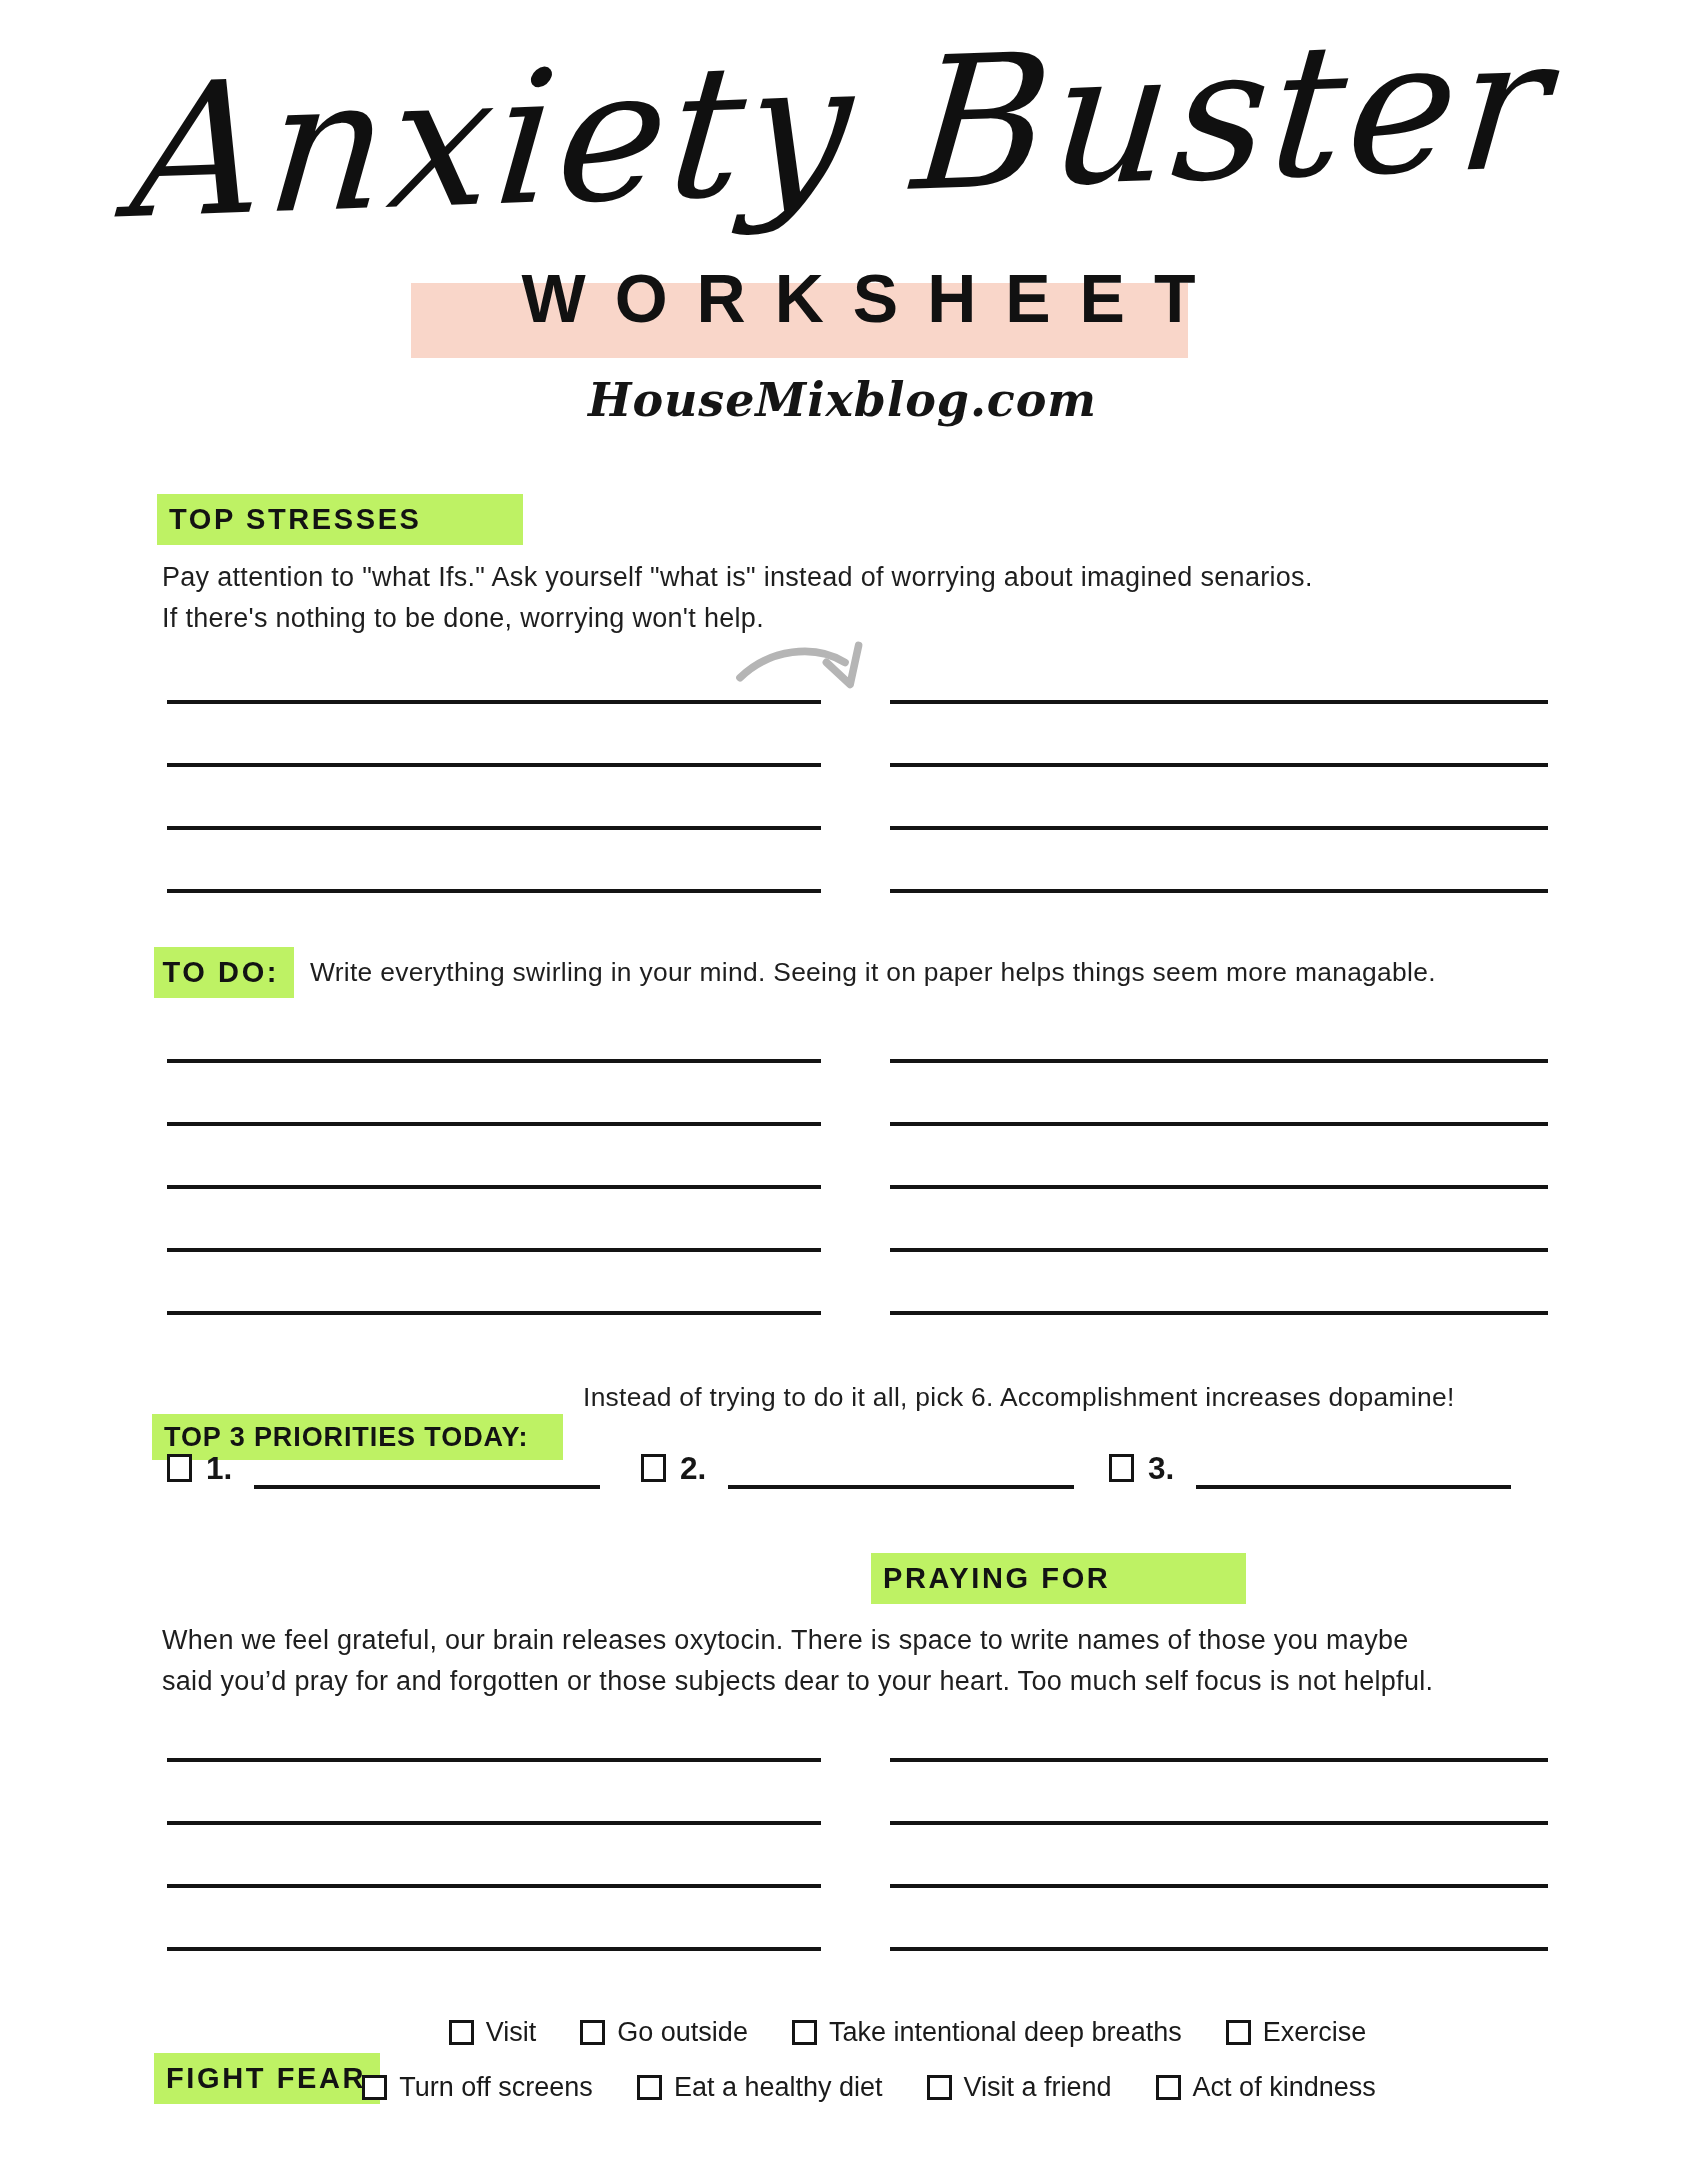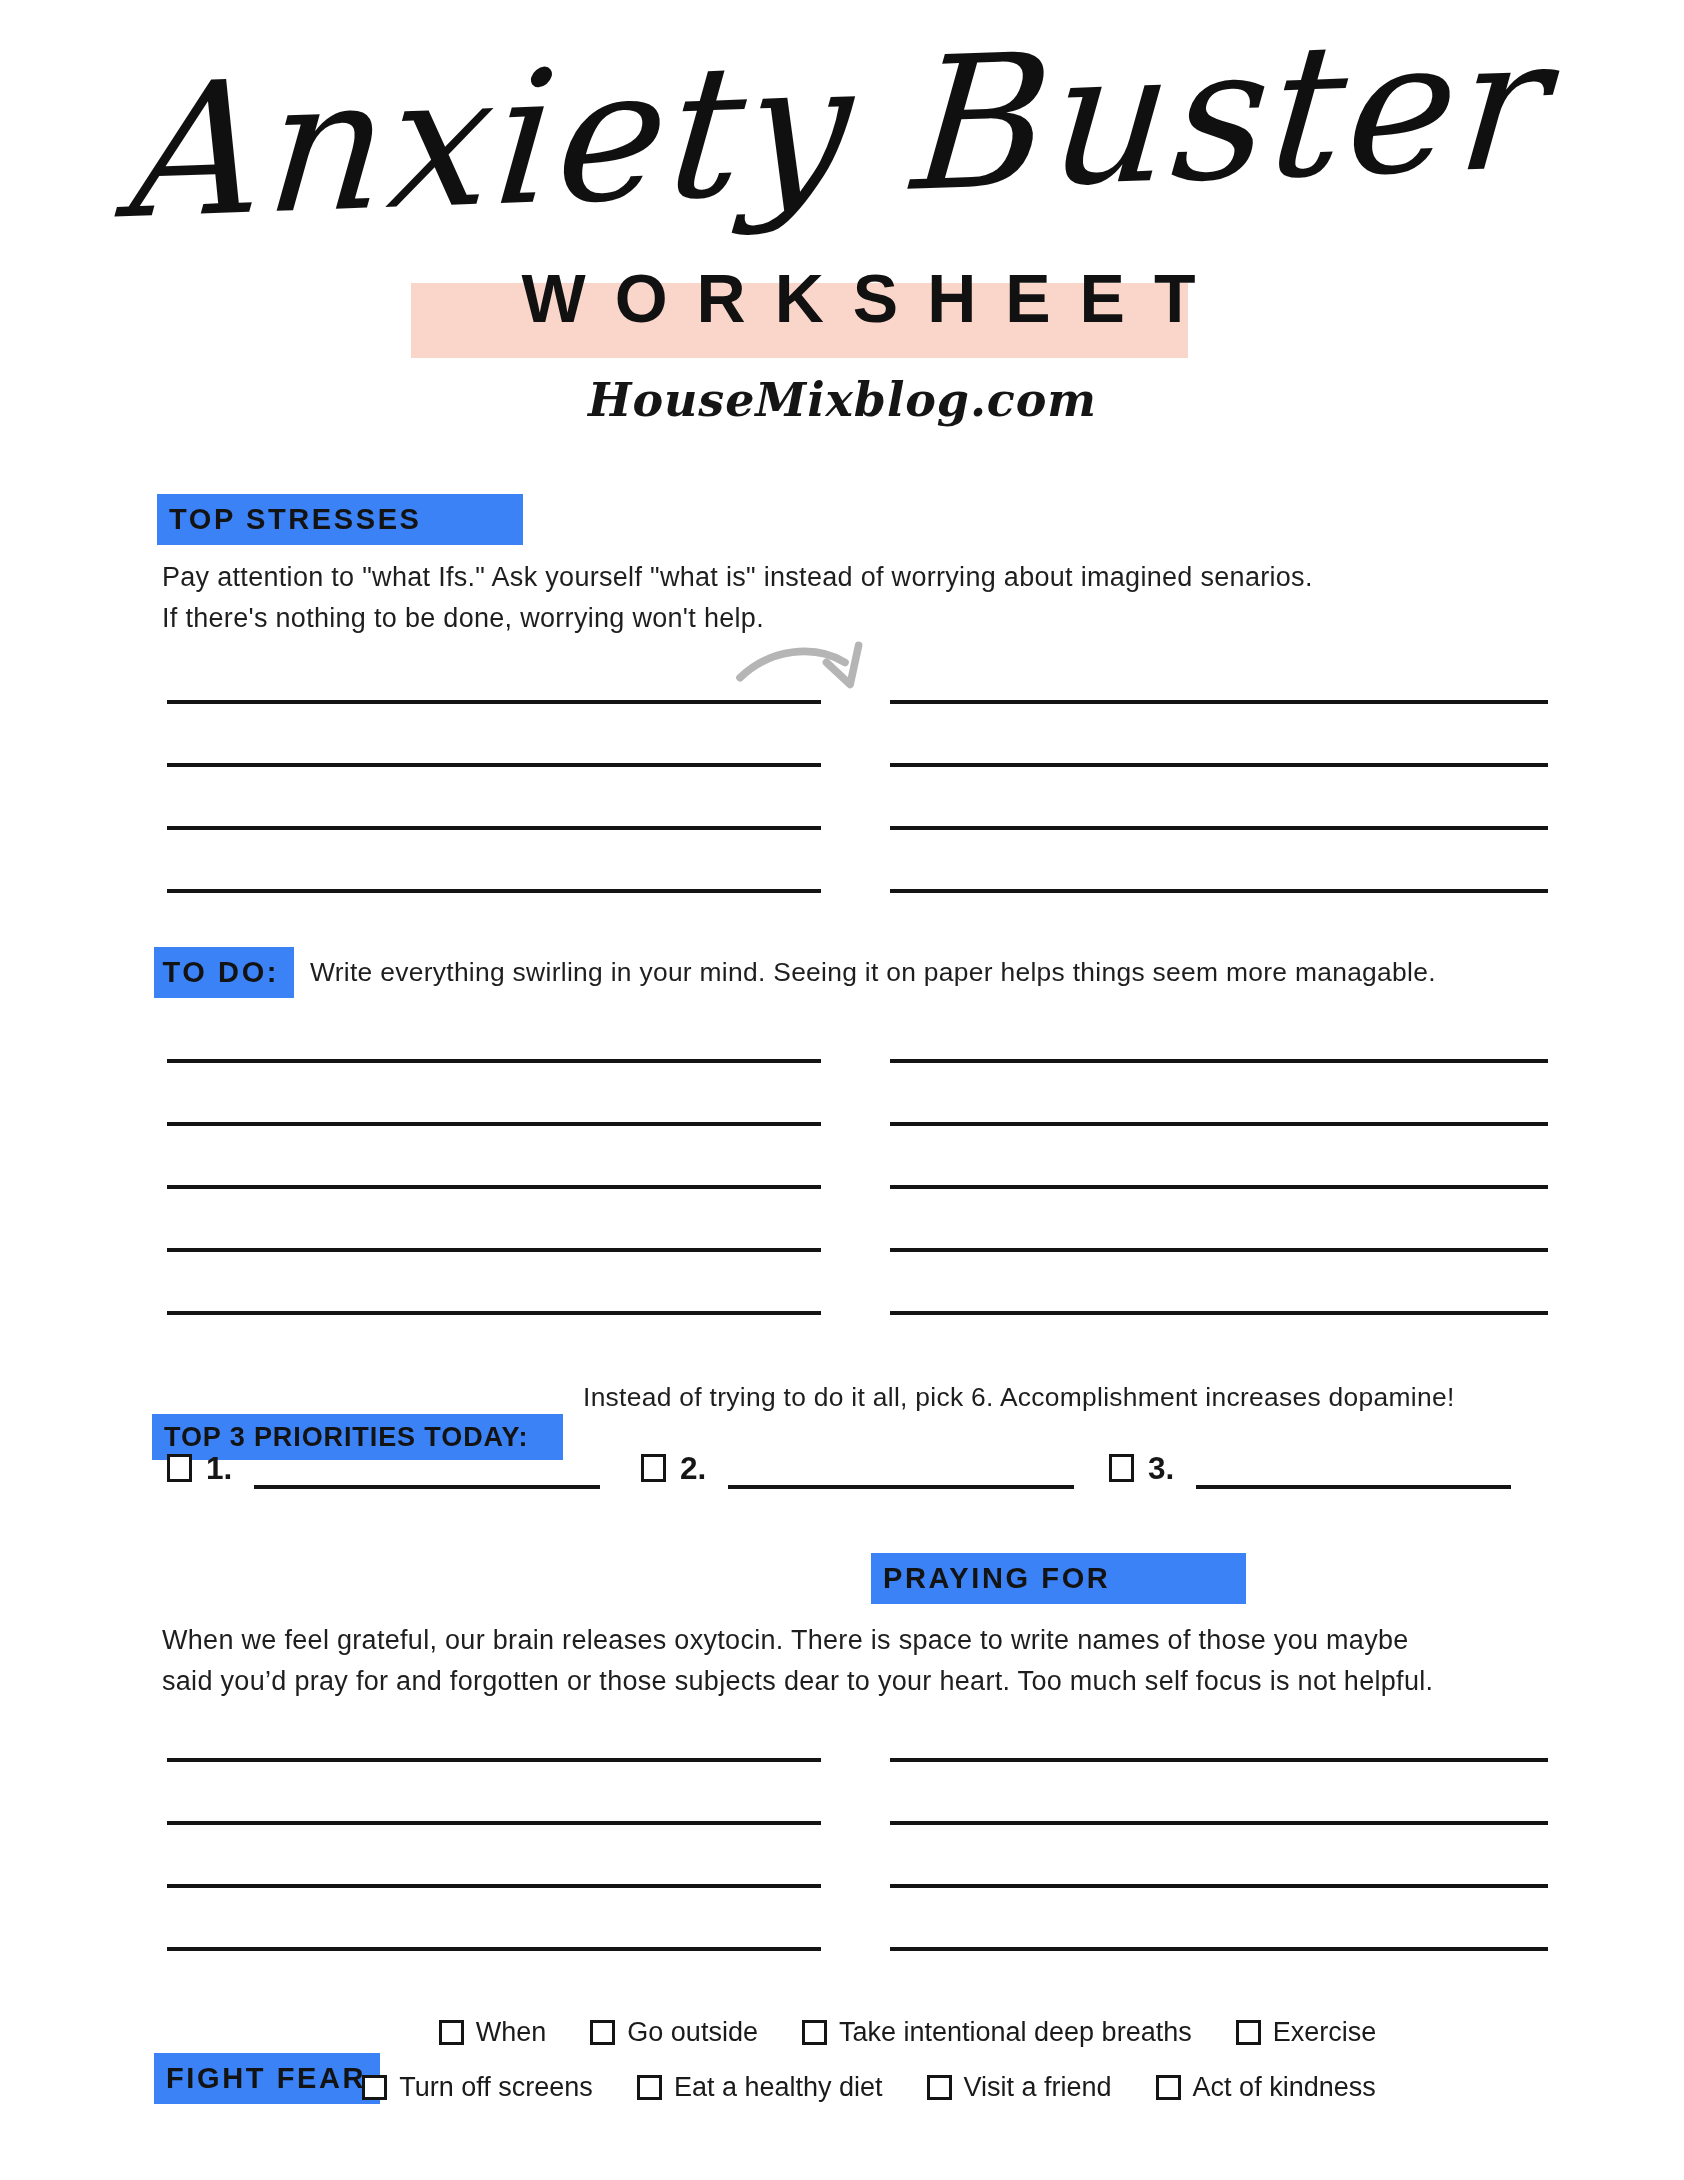--- a/index.html
+++ b/index.html
@@ -23,21 +23,21 @@
     font-size:68px;font-weight:bold;letter-spacing:29px;padding-left:17px;
     box-sizing:border-box;color:#111111;white-space:nowrap;
   }
   .site-script{
     position:absolute;left:0;right:0;top:373px;text-align:center;
     font-family:"DejaVu Serif", serif;font-style:italic;font-weight:700;
     font-size:46px;color:#151515;letter-spacing:0.9px;
   }
   
   .band{
-    position:absolute;height:51px;background:#3b82f6;display:inline-flex;
+    position:absolute;height:51px;background:#bef264;display:inline-flex;
     align-items:center;box-sizing:border-box;padding:0 13.6px 0 12px;
     font-weight:bold;font-size:29px;letter-spacing:2.6px;color:#131313;
     white-space:nowrap;
   }
   
   .body-text{
     position:absolute;font-size:27px;letter-spacing:0.3px;color:#1e1e1e;
     white-space:nowrap;
   }
   .body-text.sm{font-size:26.4px;}
@@ -135,21 +135,21 @@
   <div class="line" style="left:167px;top:1884px;width:654px;"></div>
   <div class="line" style="left:890px;top:1884px;width:658px;"></div>
   <div class="line" style="left:167px;top:1947px;width:654px;"></div>
   <div class="line" style="left:890px;top:1947px;width:658px;"></div>
 
   <div class="band" style="left:154px;top:2012px;min-width:204px;margin-top:41px;">FIGHT FEAR</div>
 
   <div class="ff-row" style="left:358px;top:2017px;width:1099px;">
     <span class="ff-item">
       <span class="cbx"></span>
-      <span>When</span>
+      <span>Visit</span>
     </span>
     <span class="ff-item">
       <span class="cbx"></span>
       <span>Go outside</span>
     </span>
     <span class="ff-item">
       <span class="cbx"></span>
       <span>Take intentional deep breaths</span>
     </span>
     <span class="ff-item">

